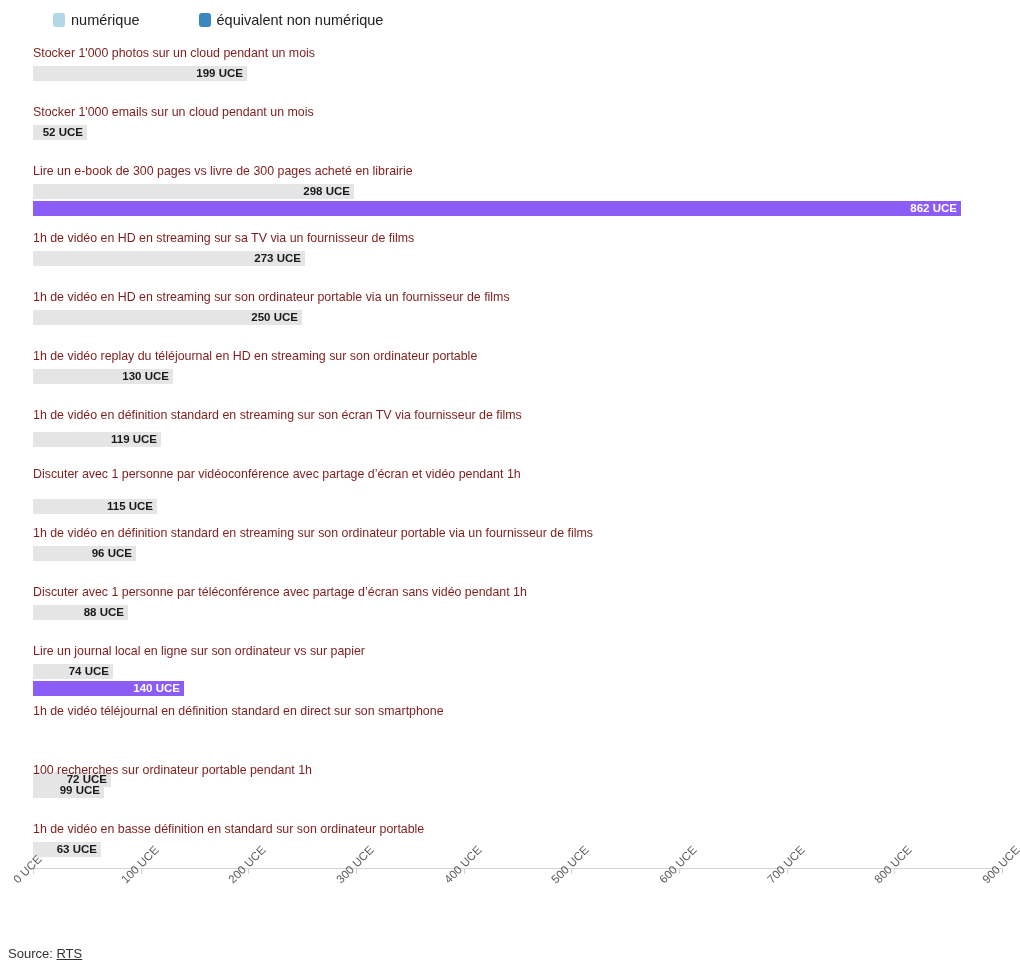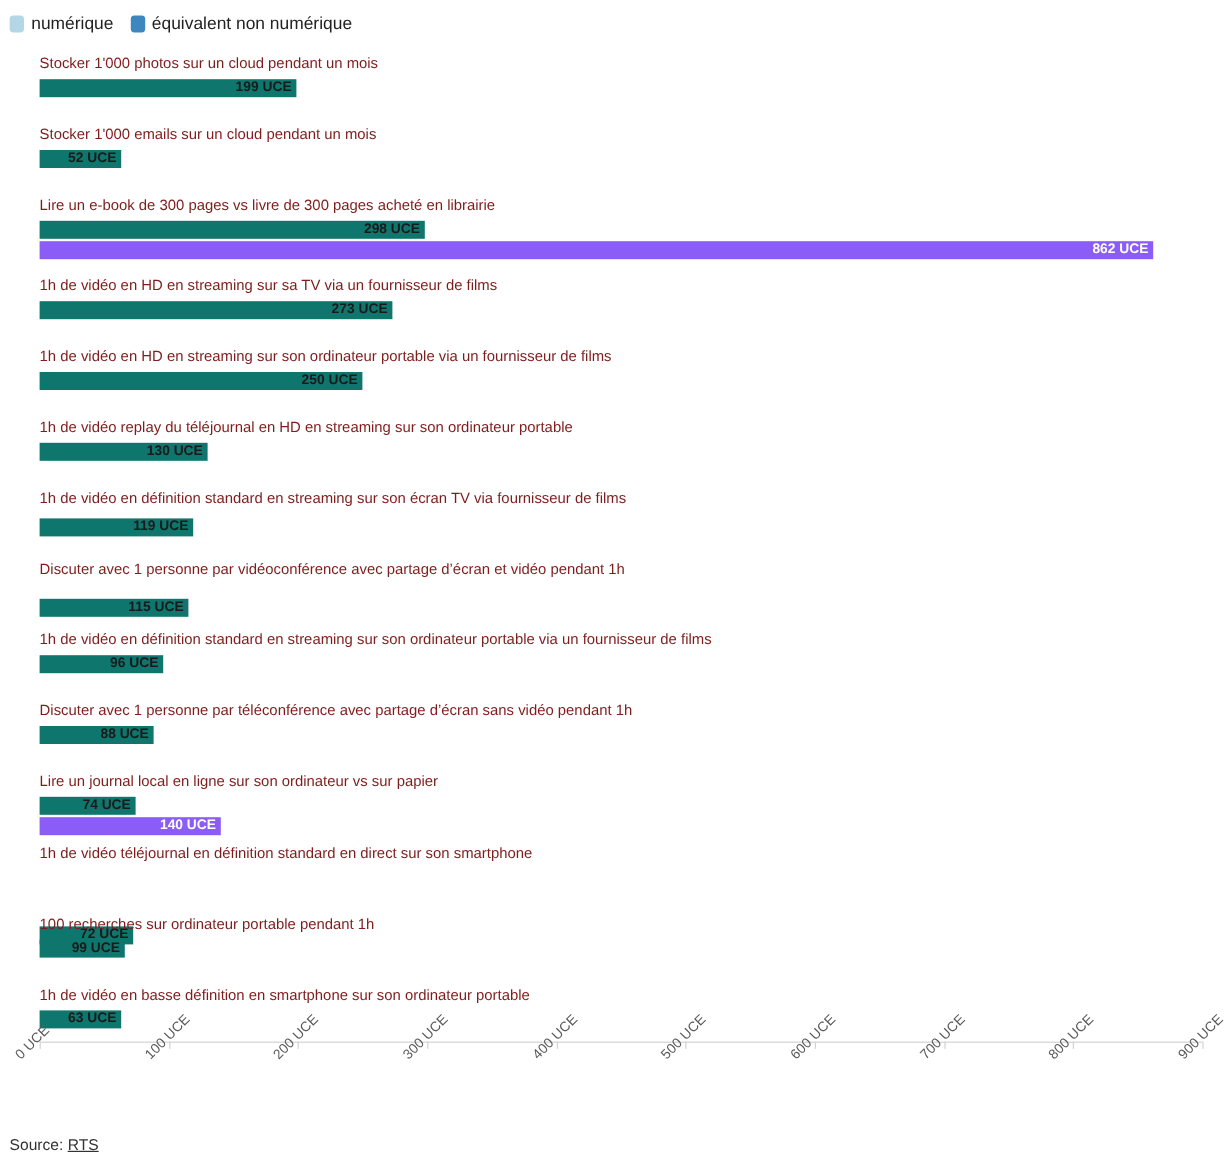--- a/index.html
+++ b/index.html
@@ -28,20 +28,21 @@
     top: 10px;
     height: 20px;
     display: flex;
     align-items: center;
     gap: 0px;
   }
   .legend-item {
     display: flex;
     align-items: flex-end;
     margin-right: 14px;
+    margin-left: 45px;
   }
   .legend-swatch {
     width: 12px;
     height: 14px;
     border-radius: 3px;
     margin-right: 6px;
     flex: none;
   }
   .legend-label {
     font-size: 14.5px;
@@ -82,21 +83,21 @@
   .bar .bar-value {
     position: absolute;
     right: 4px;
     top: 0;
     line-height: 15px;
     font-size: 11.5px;
     font-weight: bold;
     white-space: nowrap;
   }
   .bar.digital {
-    background: #0f766e;
+    background: #e5e5e5;
   }
   .bar.digital .bar-value {
     color: #1a1a1a;
   }
   .bar.nondigital {
     background: #8b5cf6;
   }
   .bar.nondigital .bar-value {
     color: #ffffff;
   }
@@ -167,36 +168,36 @@
 
   <div id="plot">
       <div class="group" style="top: 46px; height: 50px;">
         <div class="cat-label">Stocker 1'000 photos sur un cloud pendant un mois</div>
         <div class="bar digital" style="width: 214px; top: 20px;">
           <span class="bar-value">199 UCE</span>
         </div>
       </div>
       <div class="group" style="top: 105px; height: 50px;">
         <div class="cat-label">Stocker 1'000 emails sur un cloud pendant un mois</div>
-        <div class="bar digital" style="width: 68px; top: 20px;">
+        <div class="bar digital" style="width: 54px; top: 20px;">
           <span class="bar-value">52 UCE</span>
         </div>
       </div>
       <div class="group" style="top: 164px; height: 50px;">
         <div class="cat-label">Lire un e-book de 300 pages vs livre de 300 pages acheté en librairie</div>
         <div class="bar digital" style="width: 321px; top: 20px;">
           <span class="bar-value">298 UCE</span>
         </div>
         <div class="bar nondigital" style="width: 928px; top: 37px;">
           <span class="bar-value">862 UCE</span>
         </div>
       </div>
       <div class="group" style="top: 231px; height: 50px;">
         <div class="cat-label">1h de vidéo en HD en streaming sur sa TV via un fournisseur de films</div>
-        <div class="bar digital" style="width: 294px; top: 20px;">
+        <div class="bar digital" style="width: 272px; top: 20px;">
           <span class="bar-value">273 UCE</span>
         </div>
       </div>
       <div class="group" style="top: 290px; height: 50px;">
         <div class="cat-label">1h de vidéo en HD en streaming sur son ordinateur portable via un fournisseur de films</div>
         <div class="bar digital" style="width: 269px; top: 20px;">
           <span class="bar-value">250 UCE</span>
         </div>
       </div>
       <div class="group" style="top: 349px; height: 50px;">
@@ -244,21 +245,21 @@
           <span class="bar-value">72 UCE</span>
         </div>
       </div>
       <div class="group" style="top: 763px; height: 50px;">
         <div class="cat-label">100 recherches sur ordinateur portable pendant 1h</div>
         <div class="bar digital" style="width: 71px; top: 20px;">
           <span class="bar-value">99 UCE</span>
         </div>
       </div>
       <div class="group" style="top: 822px; height: 50px;">
-        <div class="cat-label">1h de vidéo en basse définition en smartphone sur son ordinateur portable</div>
+        <div class="cat-label">1h de vidéo en basse définition en standard sur son ordinateur portable</div>
         <div class="bar digital" style="width: 68px; top: 20px;">
           <span class="bar-value">63 UCE</span>
         </div>
       </div>
     </div>
 
   <div id="axis">
     <div id="axis-line"></div>
   <div class="tick" style="left: 33px;"></div>
       <div class="tick-label" style="left: 11px;">0 UCE</div>

